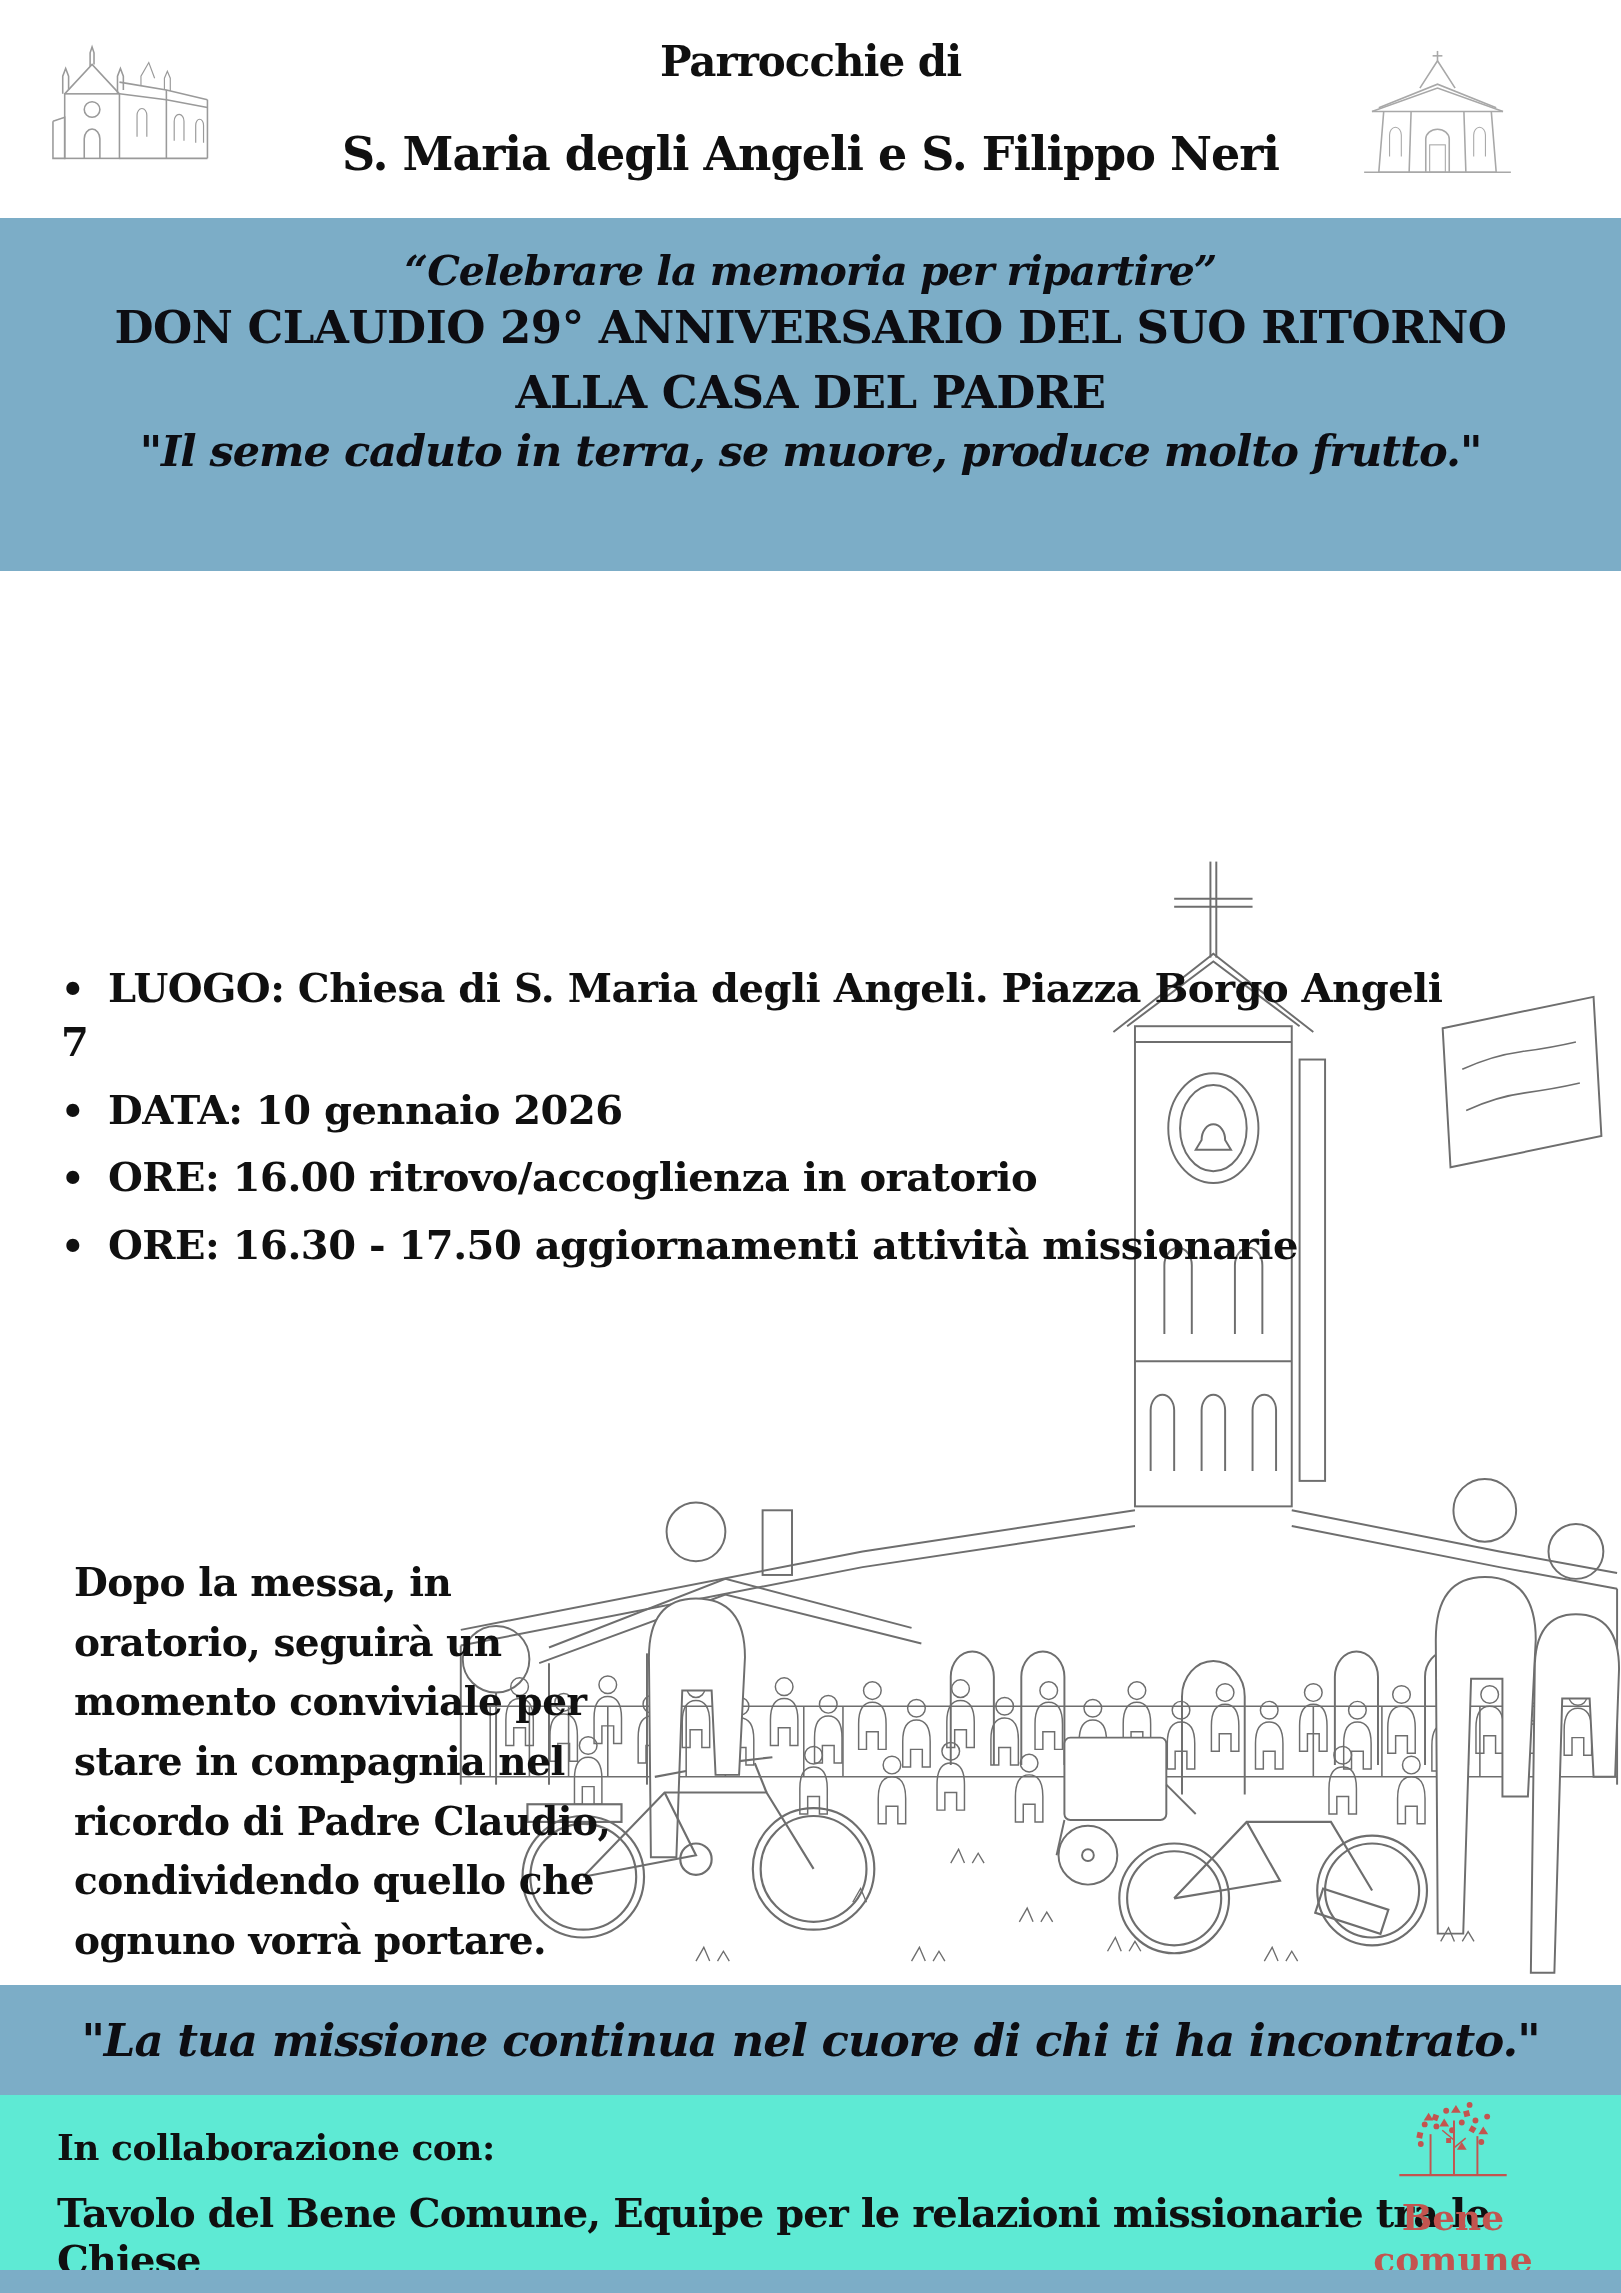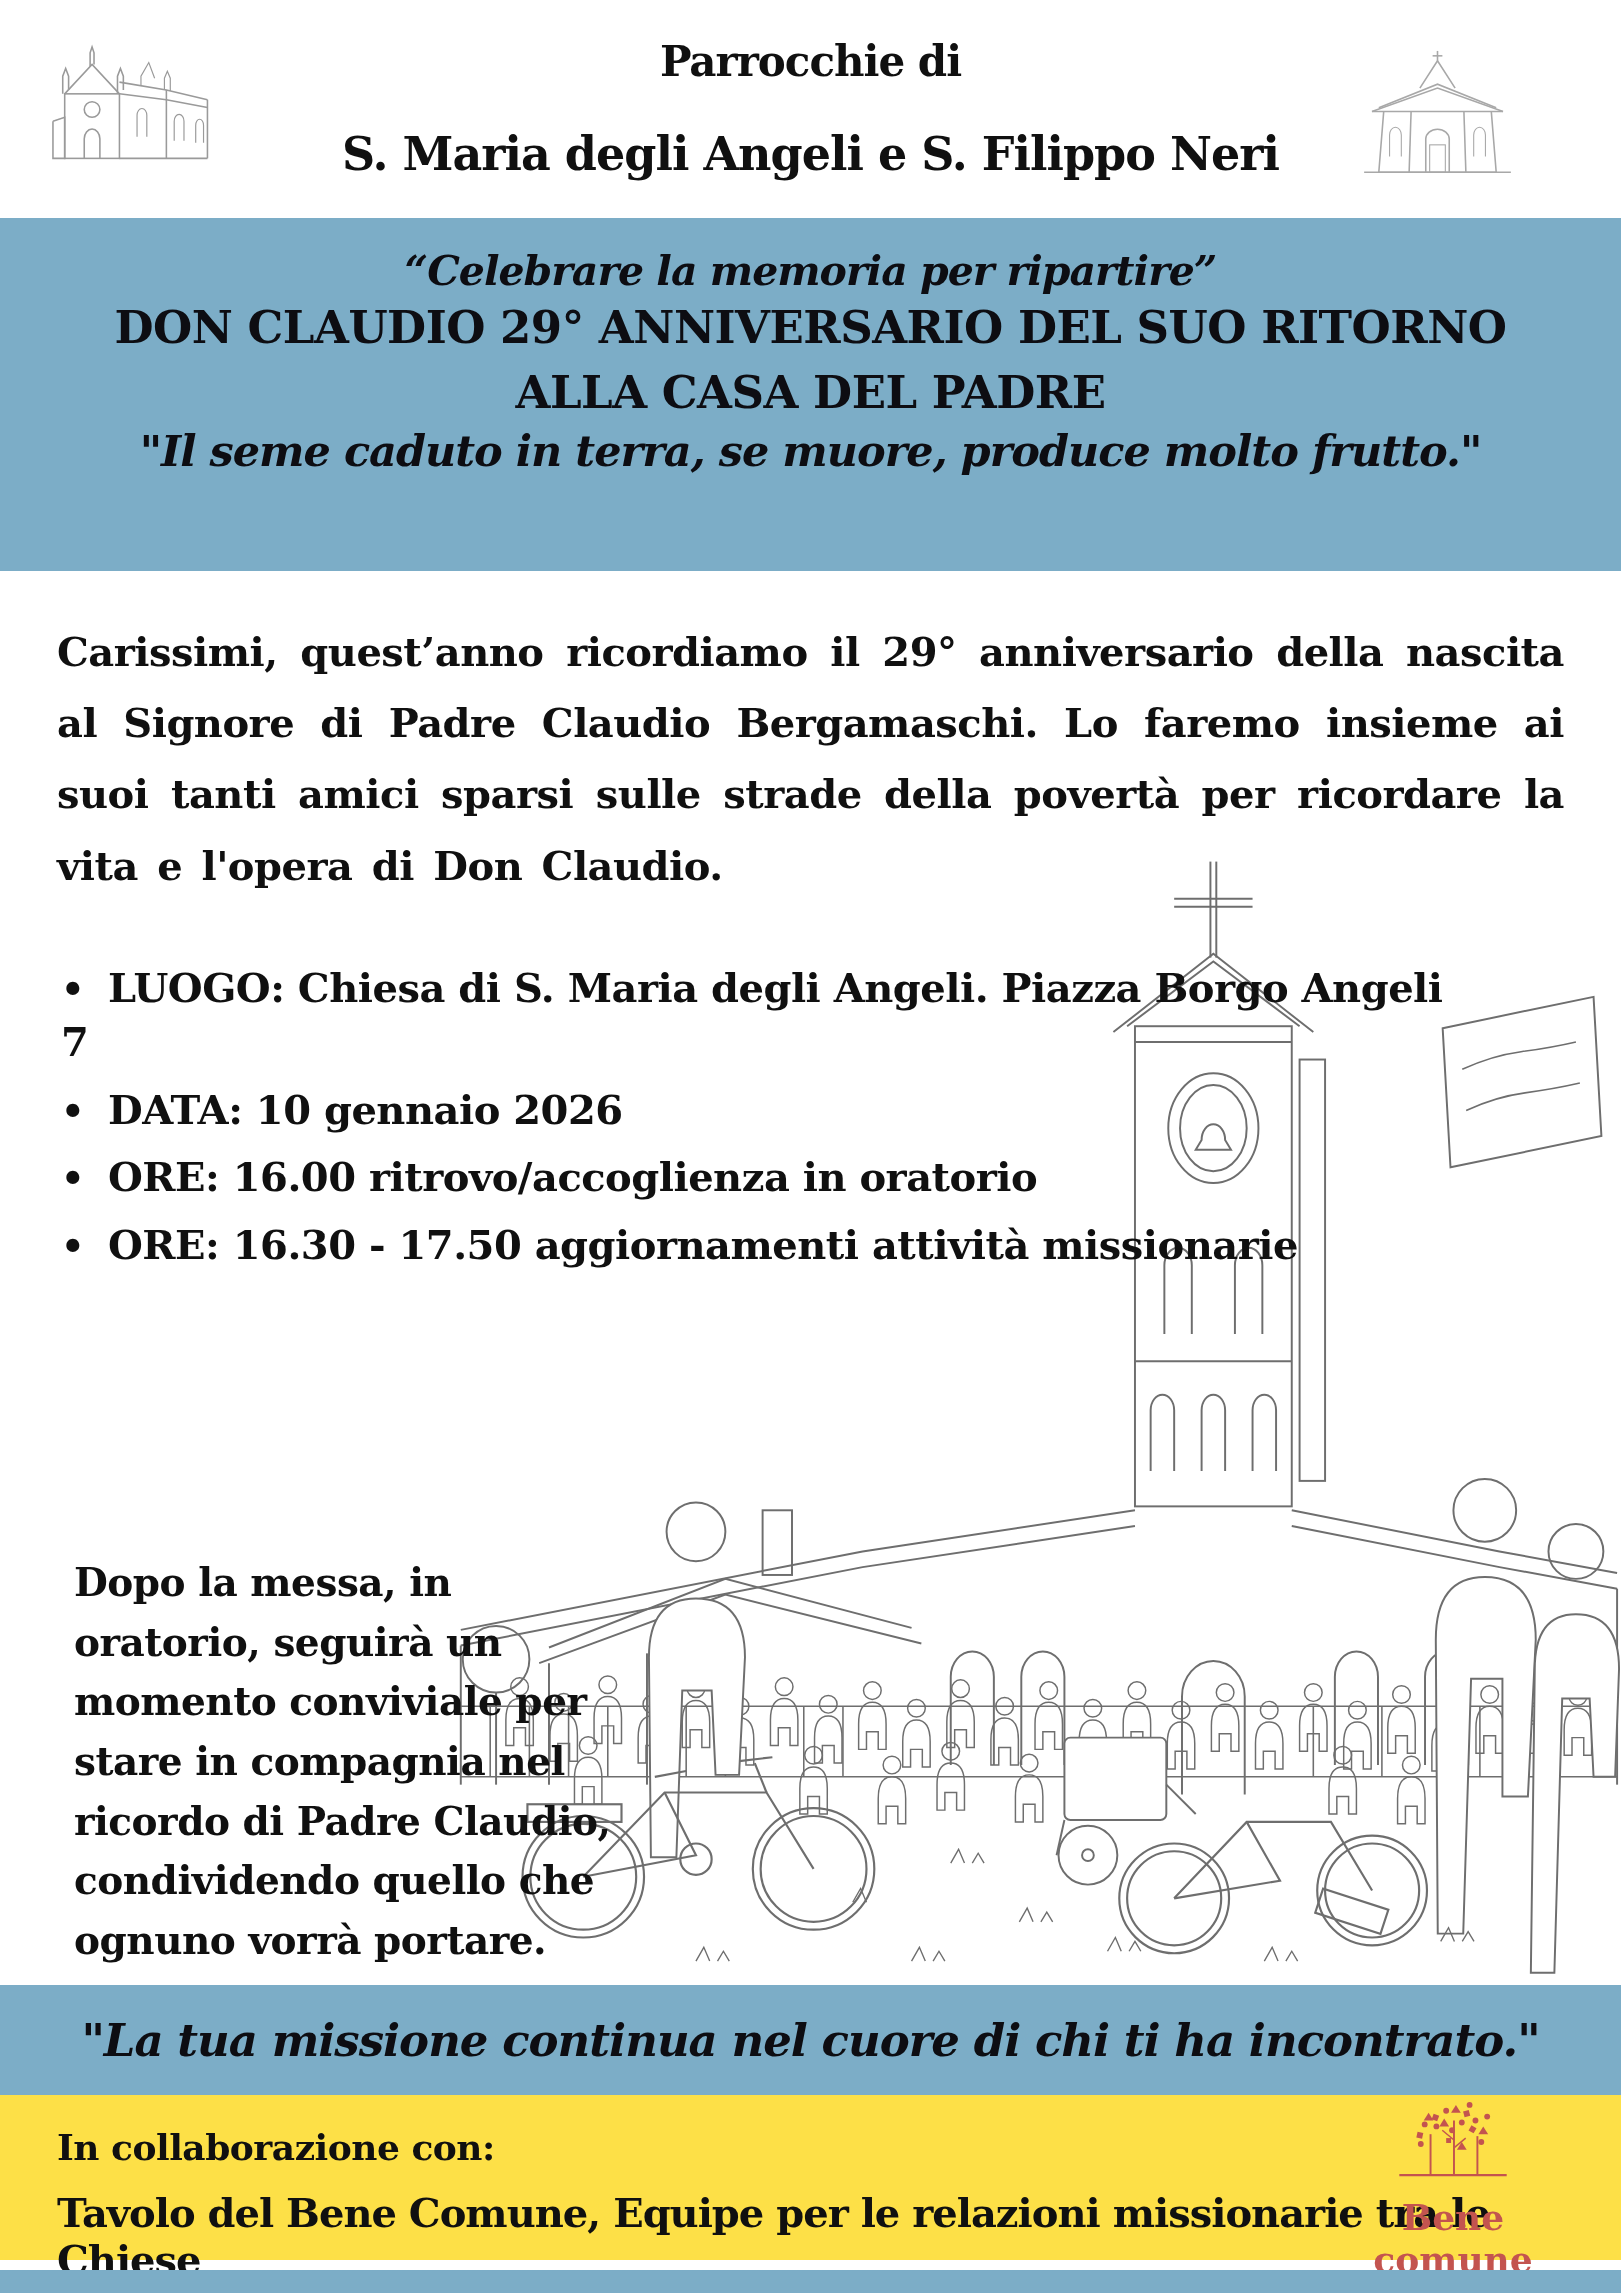--- a/index.html
+++ b/index.html
@@ -33,21 +33,21 @@
     word-spacing:5.9px;
   }
   .bullets{position:absolute;left:61px;top:390px;width:1392px;z-index:2;margin:0;padding:0;list-style:none;}
   .bullets li{font-size:40px;font-weight:700;line-height:1.35;margin-bottom:13.7px;letter-spacing:-0.5px;}
   .bullets li::before{content:"•";display:inline-block;width:47px;font-size:37px;}
   .side-note{
     position:absolute;left:74px;top:982px;width:568px;z-index:2;
     font-size:39px;font-weight:700;line-height:1.53;letter-spacing:-0.5px;
   }
   
-  .footer{position:absolute;left:0;top:2095px;width:1621px;height:165px;background:#fde047;}
+  .footer{position:absolute;left:0;top:2095px;width:1621px;height:198px;background:#5eead4;}
   .collab-line1{position:absolute;left:57px;top:31px;font-size:36px;font-weight:700;letter-spacing:-0.5px;}
   .collab-line2{position:absolute;left:57px;top:94px;font-size:40px;font-weight:700;letter-spacing:-1px;}
   .logo{position:absolute;left:1360px;top:5.9px;width:186px;text-align:center;color:#C3544F;}
   .logo-name{font-size:36px;font-weight:700;margin-top:13px;letter-spacing:0;}
   .logo-sub{font-size:10.8px;font-family:"DejaVu Sans", sans-serif;letter-spacing:2.2px;margin-top:3px;}
   .bottom-strip{position:absolute;left:0;top:2270px;width:1621px;height:23.5px;background:#7CADC7;}
   svg{display:block;}
 </style>
 </head>
 <body>
@@ -282,21 +282,20 @@
         <path d="M630 1120 l8 -14 l6 14 m8 0 l6 -10 l6 10"></path>
         <path d="M520 1160 l8 -14 l6 14 m8 0 l6 -10 l6 10"></path>
         <path d="M720 1150 l8 -14 l6 14 m8 0 l6 -10 l6 10"></path>
         <path d="M880 1160 l8 -14 l6 14 m8 0 l6 -10 l6 10"></path>
         <path d="M1060 1140 l8 -14 l6 14 m8 0 l6 -10 l6 10"></path>
         <path d="M460 1100 l8 -14 l6 14"></path>
         <path d="M300 1160 l8 -14 l6 14 m8 0 l6 -10 l6 10"></path>
       </g>
     </svg>
 
-    <p class="paragraph">Carissimi, quest’anno ricordiamo il 29° anniversario della nascita al Signore di Padre Claudio Bergamaschi. Lo faremo insieme ai suoi tanti amici sparsi sulle strade della povertà per ricordare la vita e l'opera di Don Claudio.</p>
 
     <ul class="bullets">
       <li>LUOGO: Chiesa di S. Maria degli Angeli. Piazza Borgo Angeli 7</li>
       <li>DATA: 10 gennaio 2026</li>
       <li>ORE: 16.00 ritrovo/accoglienza in oratorio</li>
       <li>ORE: 16.30 - 17.50 aggiornamenti attività missionarie</li>
     </ul>
 
     <div class="side-note">Dopo la messa, in oratorio, seguirà un momento conviviale per stare in compagnia nel ricordo di Padre Claudio, condividendo quello che ognuno vorrà portare.</div>
   </div>

